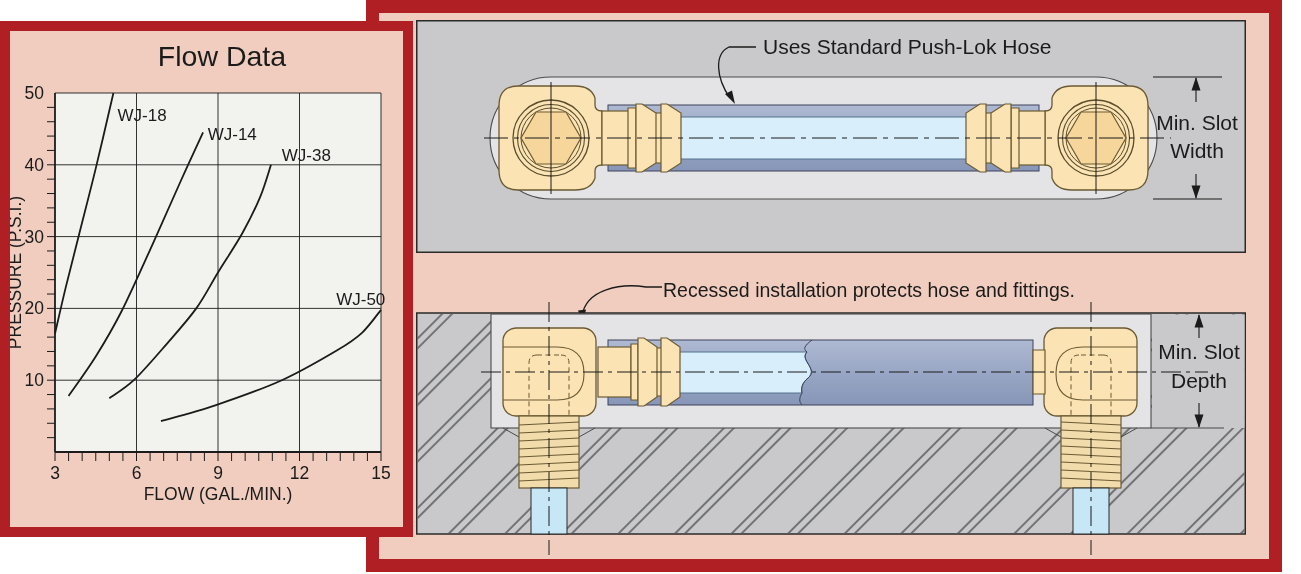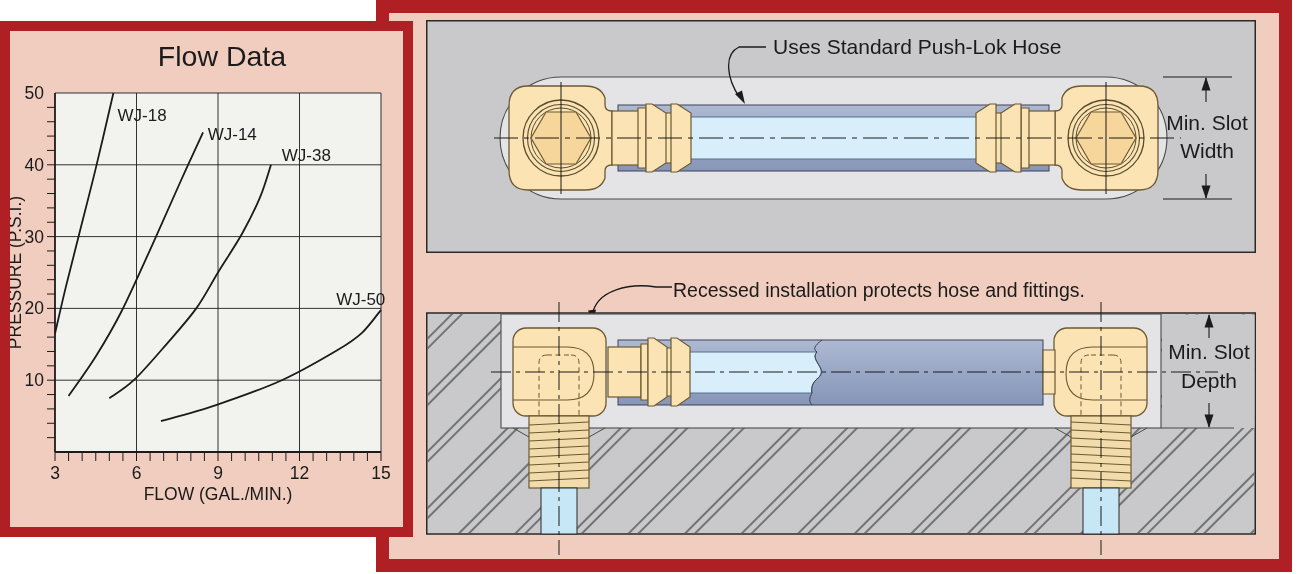--- a/index.html
+++ b/index.html
@@ -1,19 +1,19 @@
 <!DOCTYPE html>
 <html><head>
 <meta charset="utf-8">
 <style>
   html,body{margin:0;padding:0;background:#ffffff;}
   #stage{position:relative;width:1301px;height:574px;background:#ffffff;overflow:hidden;
          font-family:"Liberation Sans",sans-serif;}
   .frame{position:absolute;box-sizing:border-box;background:#f0cdbe;}
-  #big-frame{left:376px;top:0;width:916px;height:572px;border:13px solid #b01f24;}
+  #big-frame{left:366px;top:0;width:916px;height:572px;border:13px solid #b01f24;}
   #flow-panel{left:0;top:21px;width:413px;height:516px;border:10px solid #b01f24;z-index:2;}
   svg{display:block;position:absolute;}
   #flow-svg{left:0;top:0;}
   #topview-svg{left:37px;top:7px;}
   #section-svg{left:37px;top:262px;}
   text{font-family:"Liberation Sans",sans-serif;fill:#1b1b1b;}
   .cap{font-size:21px;}
   .cap2{font-size:19.5px;}
   .dim{font-size:21px;text-anchor:middle;}
   .title{font-size:28.5px;text-anchor:middle;}

